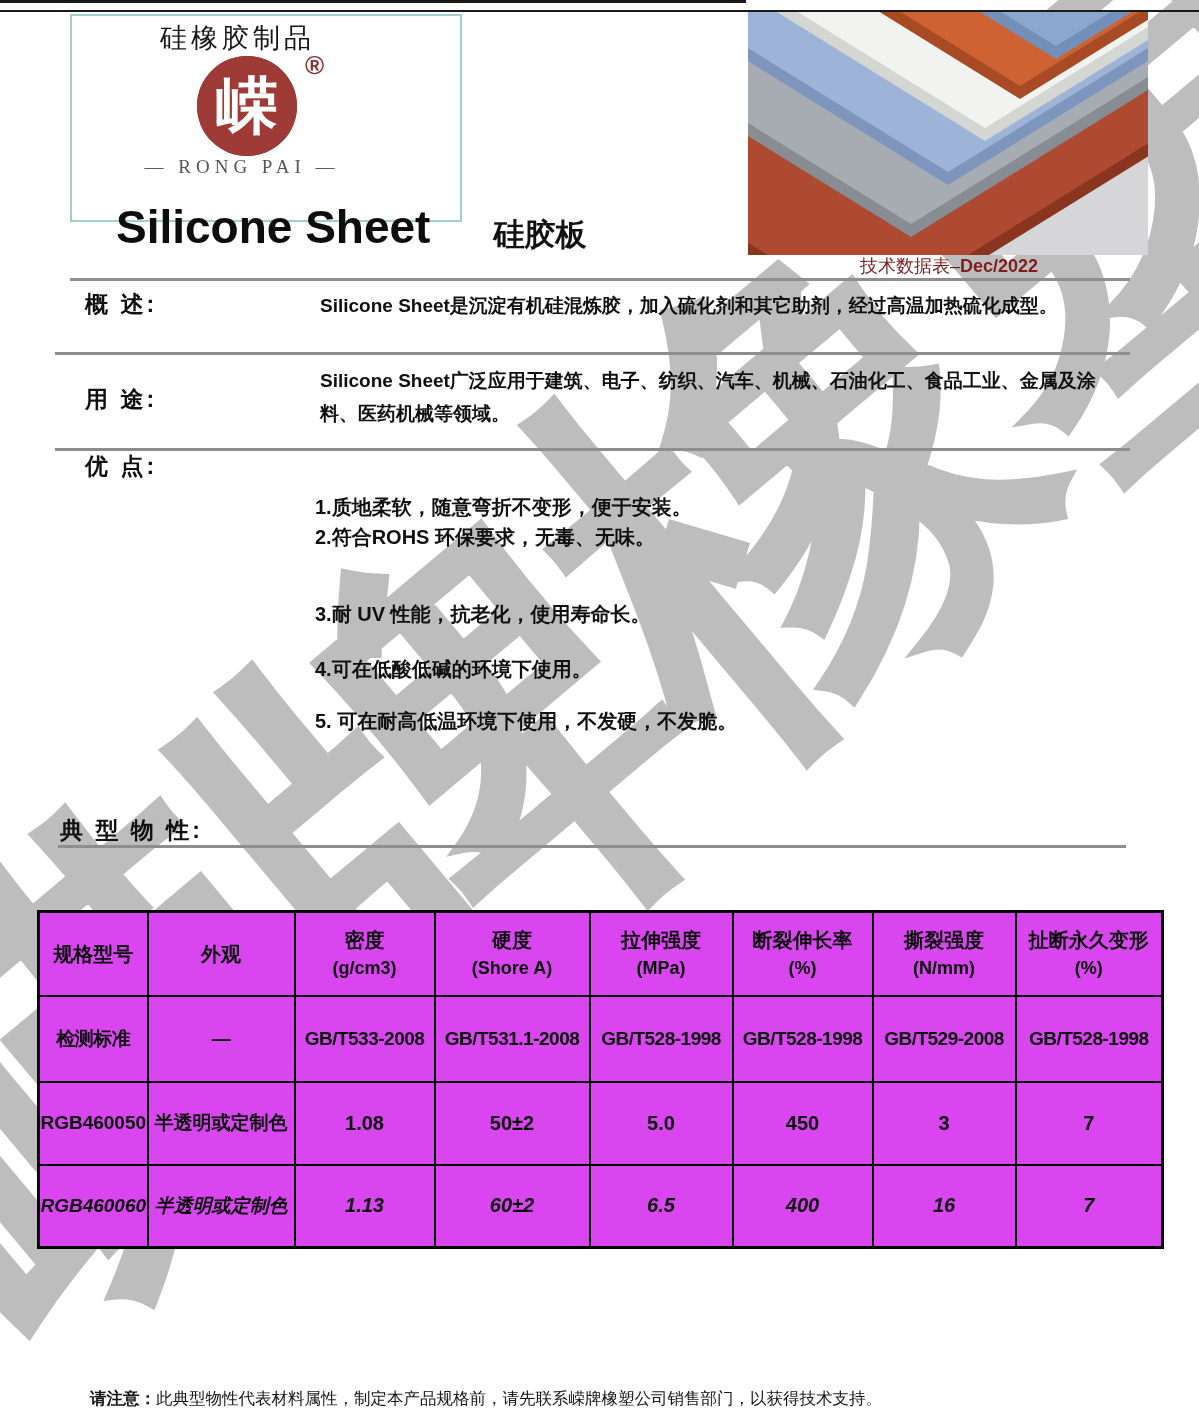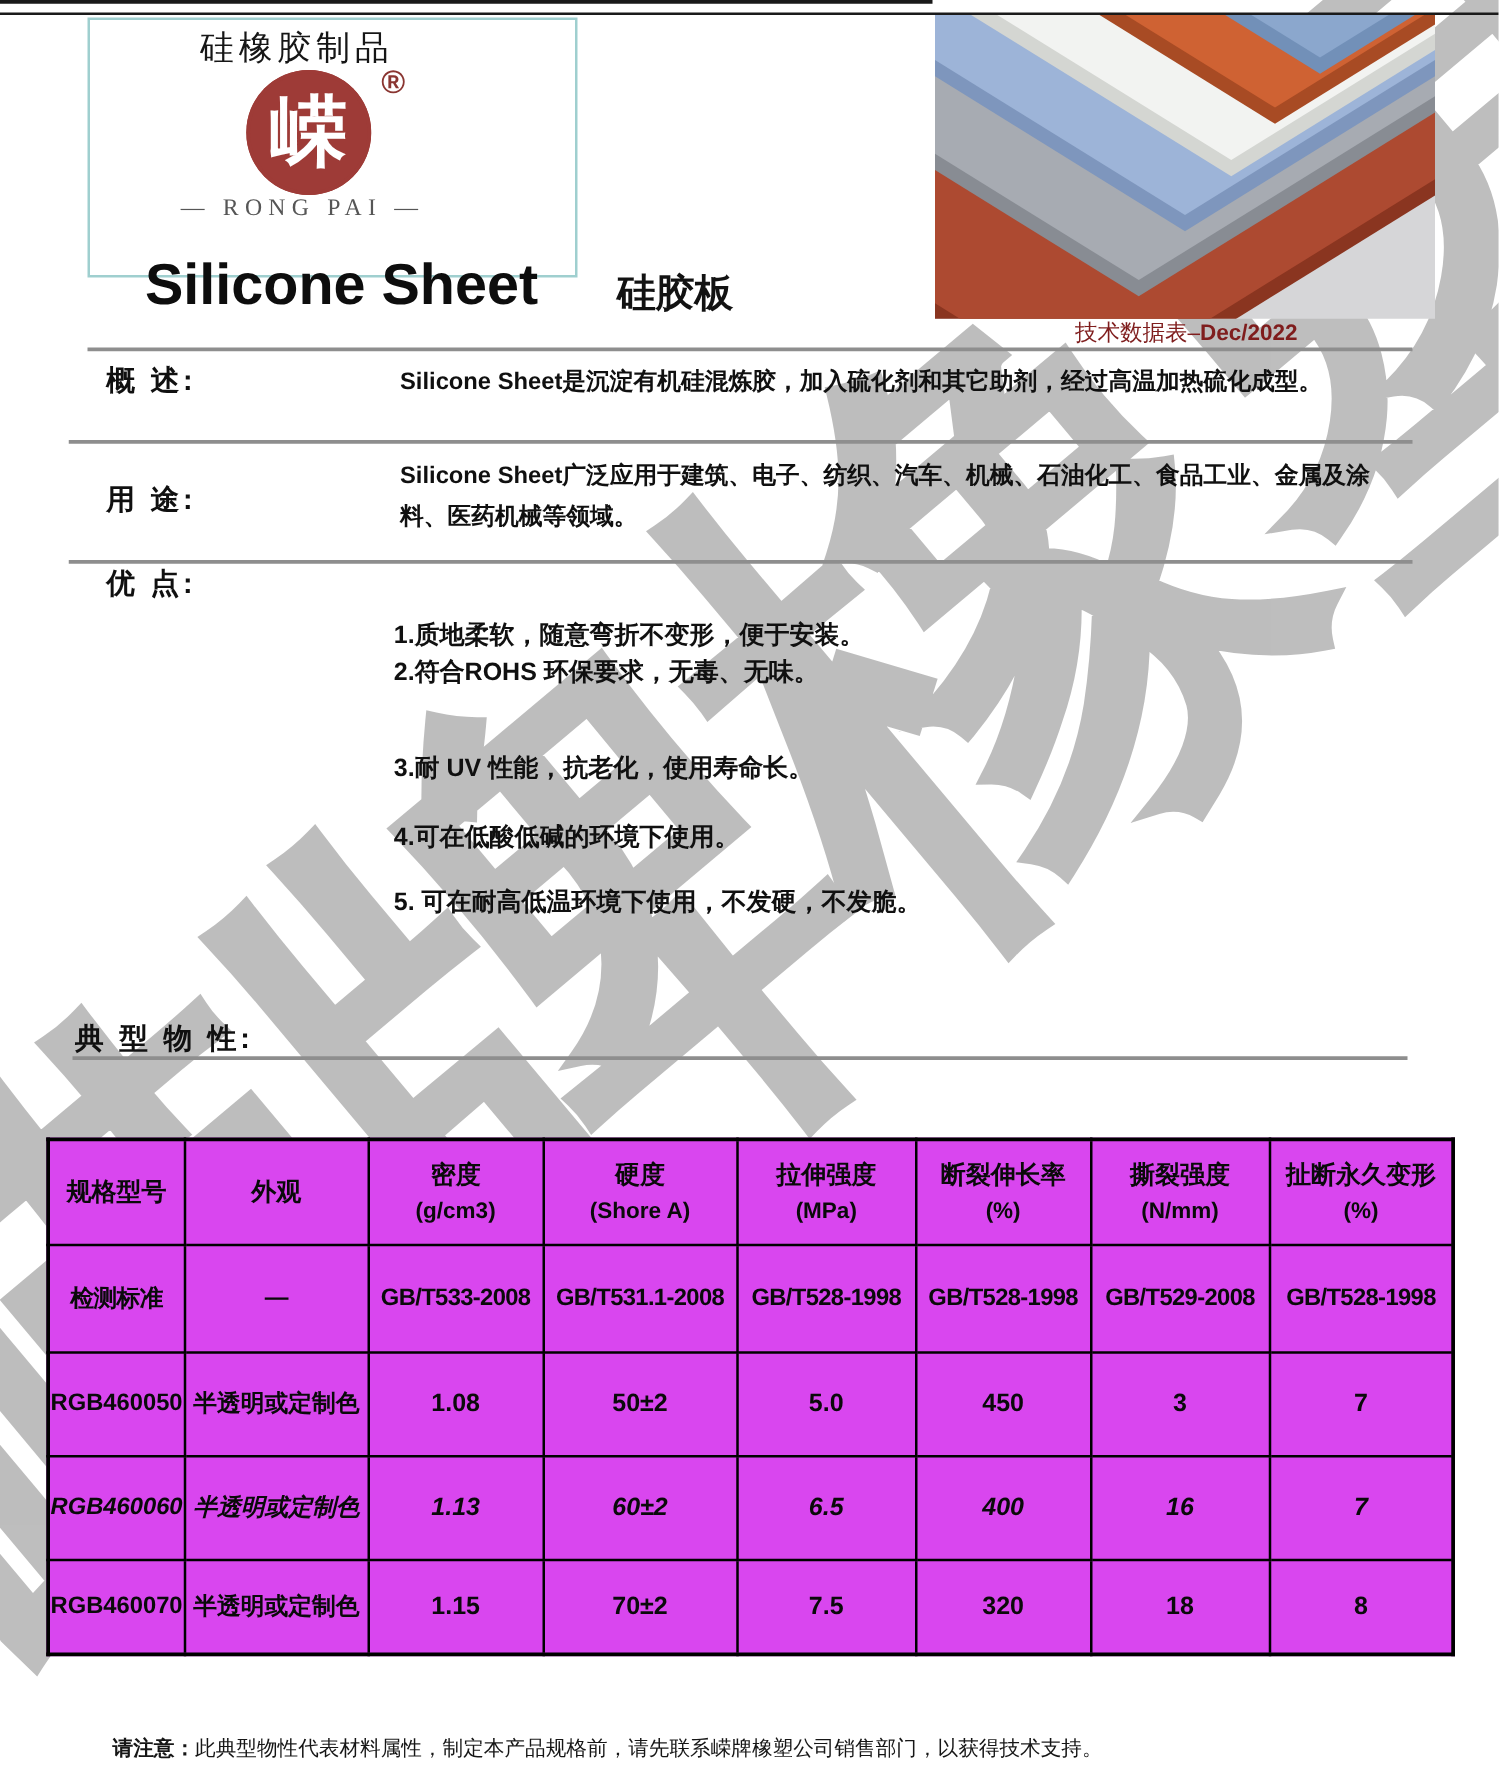--- a/index.html
+++ b/index.html
@@ -224,29 +224,19 @@
       <tr class="r-d2">
         <td class="cell-model">RGB460060</td>
         <td class="cell-look">半透明或定制色</td>
         <td class="cell-val">1.13</td>
         <td class="cell-val">60±2</td>
         <td class="cell-val">6.5</td>
         <td class="cell-val">400</td>
         <td class="cell-val">16</td>
         <td class="cell-val">7</td>
       </tr>
-      <tr class="r-d3">
-        <td class="cell-model">RGB460070</td>
-        <td class="cell-look">半透明或定制色</td>
-        <td class="cell-val">1.15</td>
-        <td class="cell-val">70±2</td>
-        <td class="cell-val">7.5</td>
-        <td class="cell-val">320</td>
-        <td class="cell-val">18</td>
-        <td class="cell-val">8</td>
-      </tr>
     </tbody>
       </table>
 
     <div class="footer-note"><span class="np">请注意：</span><span class="nb">此典型物性代表材料属性，制定本产品规格前，请先联系嵘牌橡塑公司销售部门，以获得技术支持。</span></div>
 
   </div>
 </div>
 
 </body></html>

